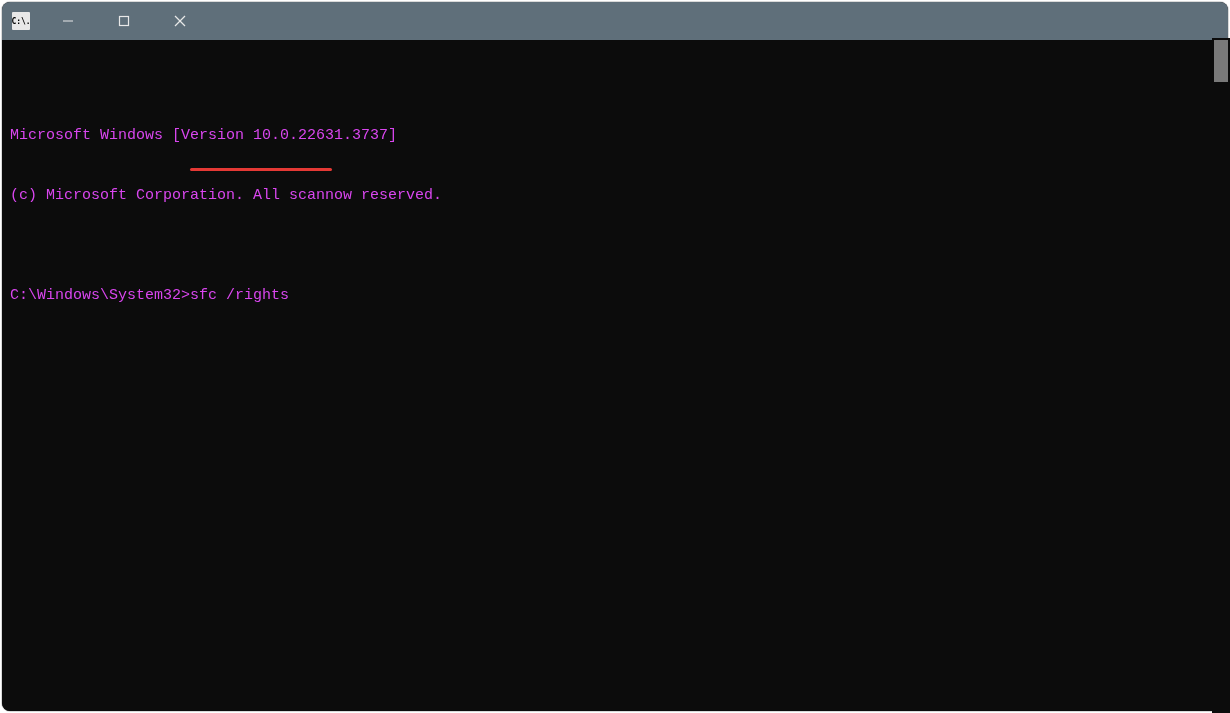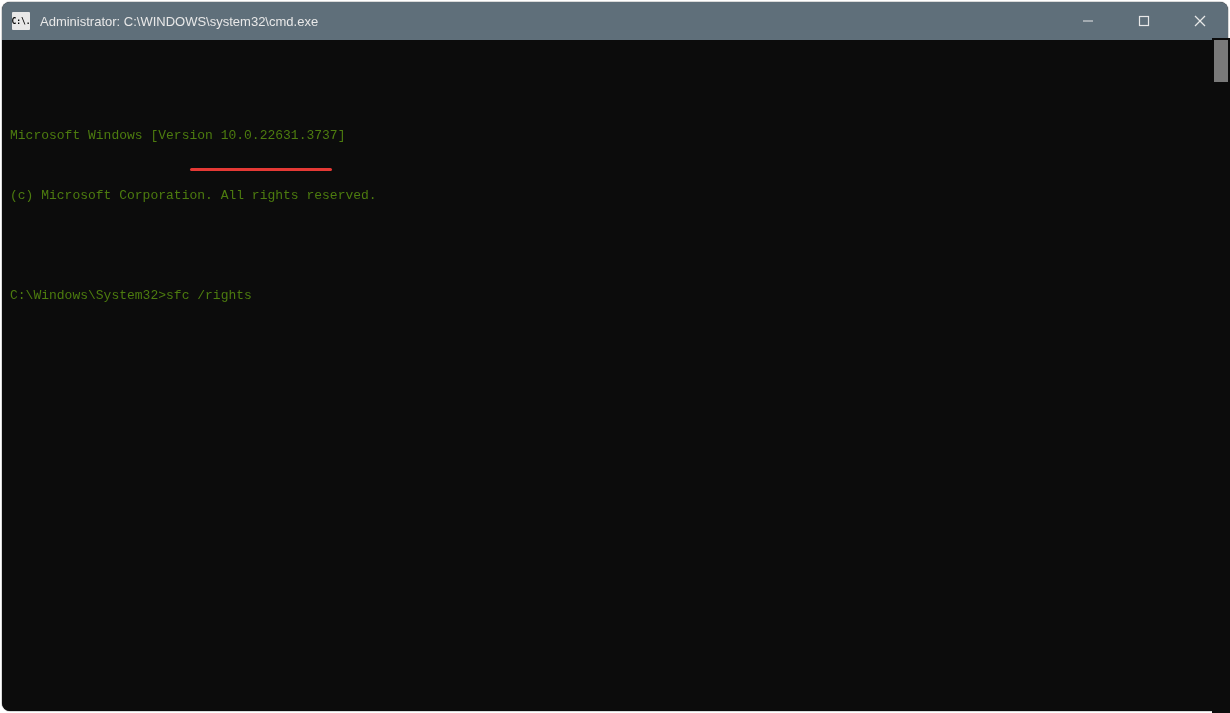--- a/index.html
+++ b/index.html
@@ -61,23 +61,23 @@
       height: 100%;
       display: flex;
       align-items: center;
       justify-content: center;
       color: #e8e8e8;
       cursor: pointer;
     }
     .terminal {
       flex: 1;
       background: #0c0c0c;
-      color: #4d7c0f;
+      color: #d946ef;
       font-family: 'Consolas', 'Courier New', monospace;
-      font-size: 13px;
+      font-size: 15px;
       line-height: 20px;
       padding: 6px 8px;
       white-space: pre;
       position: relative;
       overflow: hidden;
     }
     .terminal-content {
       position: relative;
     }
     .underline-annotation {
@@ -108,21 +108,20 @@
     }
   </style>
 </head>
 <body>
 
 <div class="window">
   <div class="titlebar">
     <div class="titlebar-icon">
       <span>C:\.</span>
     </div>
-    <div class="titlebar-title">Administrator: C:\WINDOWS\system32\cmd.exe</div>
     <div class="window-controls">
       <div class="window-control">
         <svg width="12" height="12" viewBox="0 0 12 12">
           <line x1="1" y1="6" x2="11" y2="6" stroke="#e8e8e8" stroke-width="1.2"></line>
         </svg>
       </div>
       <div class="window-control">
         <svg width="12" height="12" viewBox="0 0 12 12">
           <rect x="1.5" y="1.5" width="9" height="9" stroke="#e8e8e8" stroke-width="1.2" fill="none"></rect>
         </svg>
@@ -132,21 +131,21 @@
           <line x1="1" y1="1" x2="11" y2="11" stroke="#e8e8e8" stroke-width="1.2"></line>
           <line x1="11" y1="1" x2="1" y2="11" stroke="#e8e8e8" stroke-width="1.2"></line>
         </svg>
       </div>
     </div>
   </div>
 
   <div class="terminal">
     <div class="terminal-content">
       <span class="line">Microsoft Windows [Version 10.0.22631.3737]</span>
-      <span class="line">(c) Microsoft Corporation. All rights reserved.</span>
+      <span class="line">(c) Microsoft Corporation. All scannow reserved.</span>
       <span class="line"></span>
       <span class="line"><span>C:\Windows\System32&gt;</span><span>sfc /rights</span></span>
       <div class="underline-annotation" style="left:180px; top:82px; width:142px;"></div>
     </div>
   </div>
 
   <div class="scrollbar-track">
     <div class="scrollbar-thumb"></div>
   </div>
 </div>

